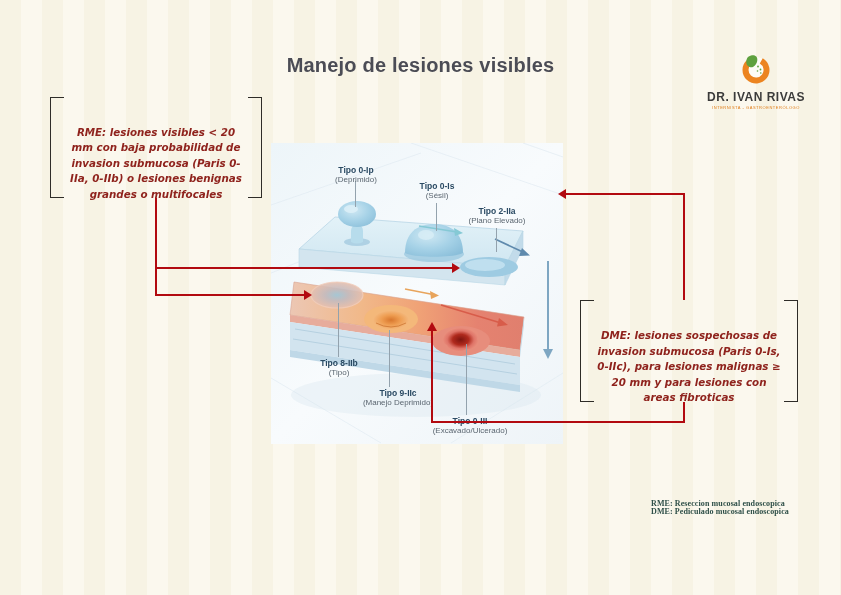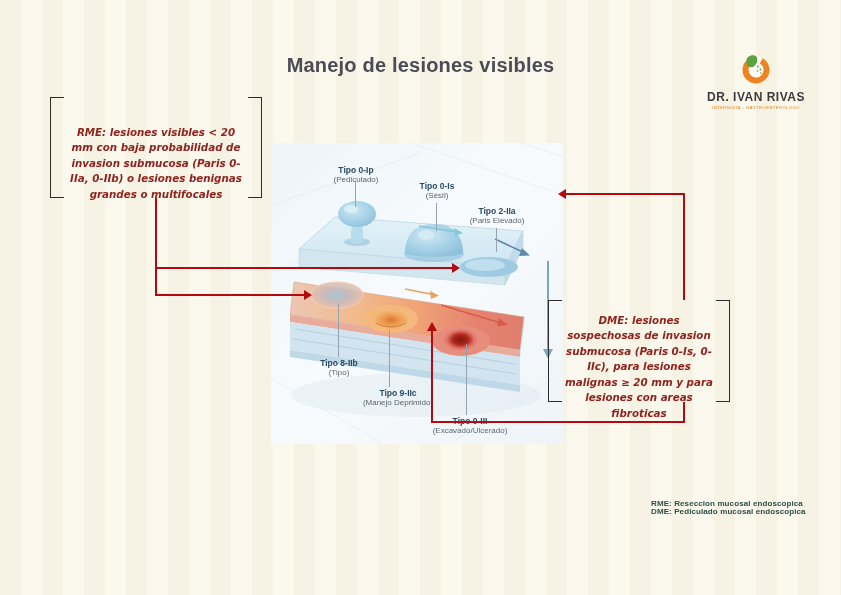--- a/index.html
+++ b/index.html
@@ -15,36 +15,36 @@
   .logo-sub{font-size:4px;color:#e07d18;letter-spacing:0.55px;margin-top:1px;}
   
   .note-box{position:absolute;display:flex;align-items:center;justify-content:center;z-index:4;}
   .note-box::before{content:"";position:absolute;left:0;top:0;bottom:0;width:13px;
     border:1.6px solid #2e2c28;border-right:none;}
   .note-box::after{content:"";position:absolute;right:0;top:0;bottom:0;width:13px;
     border:1.6px solid #2e2c28;border-left:none;}
   .note-text{font-family:"DejaVu Sans",sans-serif;font-style:italic;font-weight:bold;
     font-size:10.3px;line-height:1.5;color:#8f231d;text-align:center;padding:0 16px;margin-top:32px;}
   #rme-box{left:50px;top:97px;width:212px;height:101px;}
-  #dme-box{left:548px;top:300px;width:182px;height:102px;}
+  #dme-box{left:580px;top:300px;width:218px;height:102px;}
   
   .rl{position:absolute;background:#b20a10;z-index:6;}
   .ra{position:absolute;width:0;height:0;z-index:6;}
   .ra-right{border-top:5px solid transparent;border-bottom:5px solid transparent;border-left:8px solid #b20a10;}
   .ra-left{border-top:5px solid transparent;border-bottom:5px solid transparent;border-right:8px solid #b20a10;}
   .ra-up{border-left:5px solid transparent;border-right:5px solid transparent;border-bottom:9px solid #b20a10;}
   
   .panel{position:absolute;left:271px;top:143px;width:292px;height:301px;z-index:1;}
   .leader{position:absolute;width:1px;background:#93a2ad;z-index:2;}
   .dlabel{position:absolute;text-align:center;z-index:3;}
   .lt{font-size:8.5px;font-weight:bold;color:#2a4a63;line-height:10px;}
   .ld{font-size:8px;color:#5b6670;line-height:9.5px;}
   
   .footnote{position:absolute;left:651px;top:500px;font-size:8px;font-weight:bold;
-    color:#2e4f48;line-height:8px;letter-spacing:0.1px;}
+    color:#2e4f48;line-height:8px;letter-spacing:0.1px;font-family:Liberation Serif, serif;}
 </style>
 </head>
 <body>
 
 <div id="page">
 
   <div class="title">Manejo de lesiones visibles</div>
 
   <div class="logo">
     <span class="logo-icon">
@@ -183,29 +183,29 @@
 
   <div class="leader" style="left:355px;top:181px;height:26px;"></div>
   <div class="leader" style="left:436px;top:203px;height:28px;"></div>
   <div class="leader" style="left:496px;top:228px;height:24px;"></div>
   <div class="leader" style="left:338px;top:303px;height:54px;"></div>
   <div class="leader" style="left:389px;top:330px;height:57px;"></div>
   <div class="leader" style="left:466px;top:344px;height:71px;"></div>
 
   <div class="dlabel" style="left:316px;top:155px;width:80px;margin-top:10px;">
     <div class="lt">Tipo 0-Ip</div>
-    <div class="ld">(Pediculado)</div>
+    <div class="ld">(Deprimido)</div>
   </div>
   <div class="dlabel" style="left:397px;top:181px;width:80px;">
     <div class="lt">Tipo 0-Is</div>
     <div class="ld">(Sésil)</div>
   </div>
   <div class="dlabel" style="left:457px;top:206px;width:80px;">
     <div class="lt">Tipo 2-IIa</div>
-    <div class="ld">(Paris Elevado)</div>
+    <div class="ld">(Plano Elevado)</div>
   </div>
   <div class="dlabel" style="left:299px;top:358px;width:80px;">
     <div class="lt">Tipo 8-IIb</div>
     <div class="ld">(Tipo)</div>
   </div>
   <div class="dlabel" style="left:348px;top:388px;width:100px;">
     <div class="lt">Tipo 9-IIc</div>
     <div class="ld">(Manejo Deprimido)</div>
   </div>
   <div class="dlabel" style="left:410px;top:416px;width:120px;">

